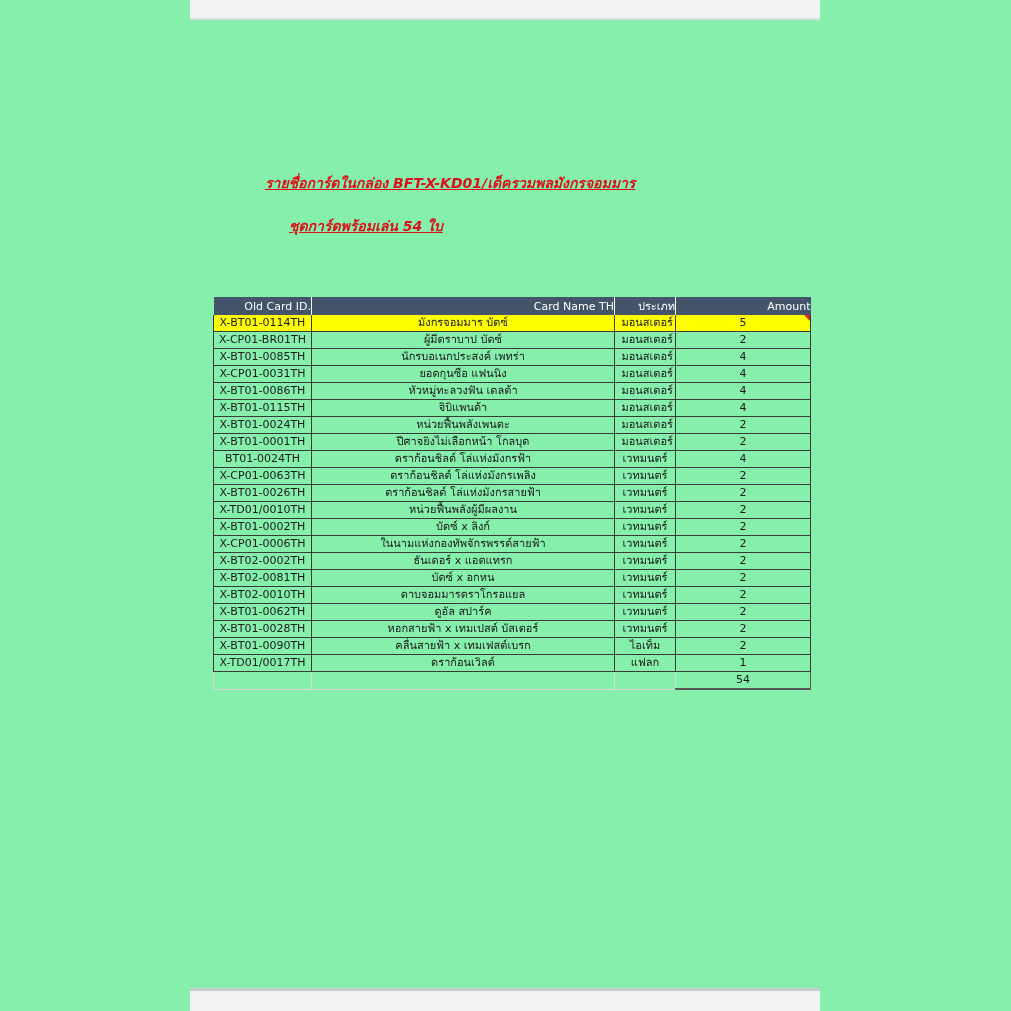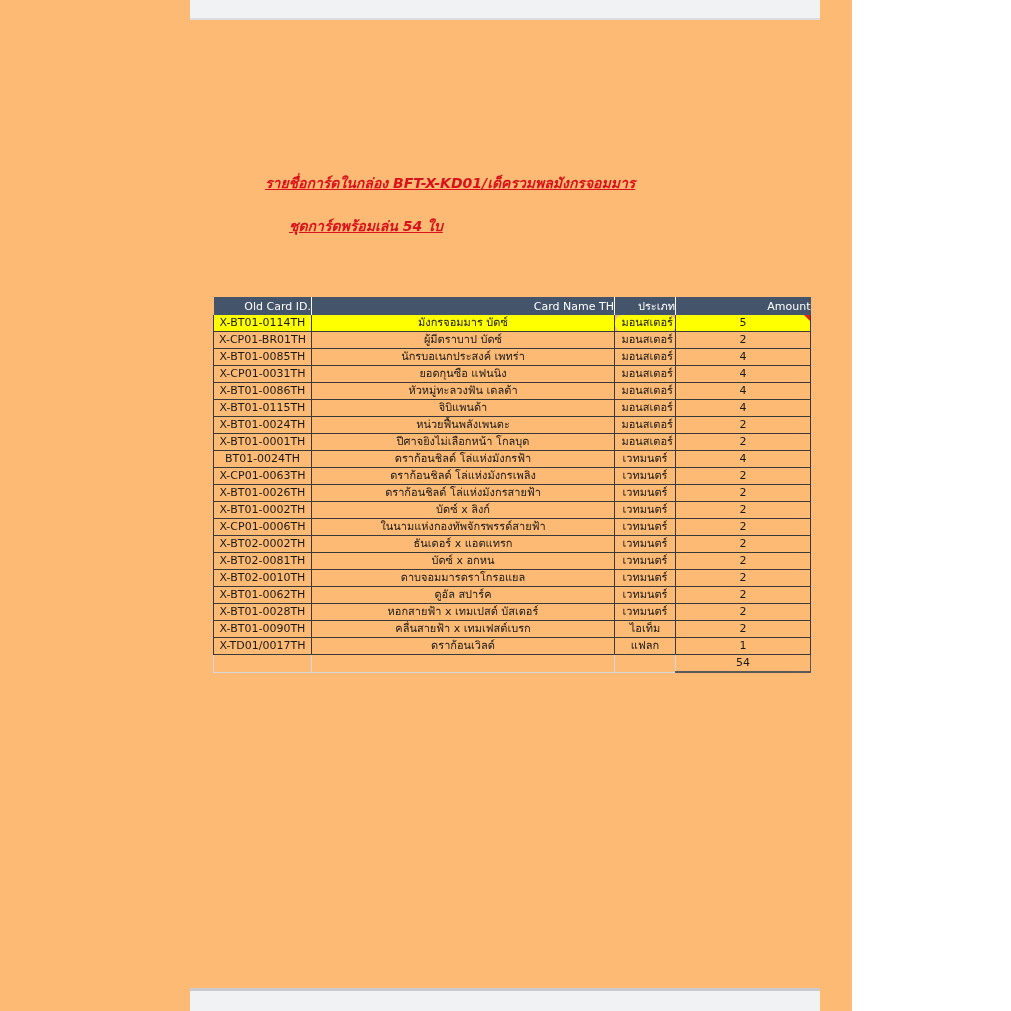--- a/index.html
+++ b/index.html
@@ -6,23 +6,23 @@
       margin: 0;
       padding: 0;
       background: #ffffff;
       width: 1011px;
       height: 1011px;
       overflow: hidden;
       font-family: "DejaVu Sans", "Liberation Sans", sans-serif;
     }
     .canvas {
       position: relative;
-      width: 852px;
+      width: 1011px;
       height: 1011px;
-      background: #fdba74;
+      background: #86efac;
     }
     .page-bar {
       position: absolute;
       left: 190px;
       width: 630px;
       background: #f1f2f4;
     }
     .page-bar.top {
       top: 0;
       height: 20px;
@@ -92,21 +92,20 @@
       white-space: nowrap;
       overflow: hidden;
       line-height: 16px;
     }
     table.cards td.id {
       border-left: 1px solid #3a3a3a;
     }
     table.cards td.type {
       text-align: right;
       padding-right: 2px;
-      border-radius: 8px;
     }
     table.cards td.type.center { text-align: center; }
     table.cards tr.highlight td { background: #ffff00; }
     table.cards tr.highlight td.amount { position: relative; }
     .comment-marker {
       position: absolute;
       right: 0;
       top: 0;
       width: 0;
       height: 0;
@@ -208,20 +207,26 @@
         <td class="type center">เวทมนตร์</td>
         <td class="amount">2</td>
       </tr>
       <tr>
         <td class="id">X-BT01-0026TH</td>
         <td>ดราก้อนชิลด์ โล่แห่งมังกรสายฟ้า</td>
         <td class="type center">เวทมนตร์</td>
         <td class="amount">2</td>
       </tr>
       <tr>
+        <td class="id">X-TD01/0010TH</td>
+        <td>หน่วยฟื้นพลังผู้มีผลงาน</td>
+        <td class="type center">เวทมนตร์</td>
+        <td class="amount">2</td>
+      </tr>
+      <tr>
         <td class="id">X-BT01-0002TH</td>
         <td>บัดซ์ x ลิงก์</td>
         <td class="type center">เวทมนตร์</td>
         <td class="amount">2</td>
       </tr>
       <tr>
         <td class="id">X-CP01-0006TH</td>
         <td>ในนามแห่งกองทัพจักรพรรด์สายฟ้า</td>
         <td class="type center">เวทมนตร์</td>
         <td class="amount">2</td>

